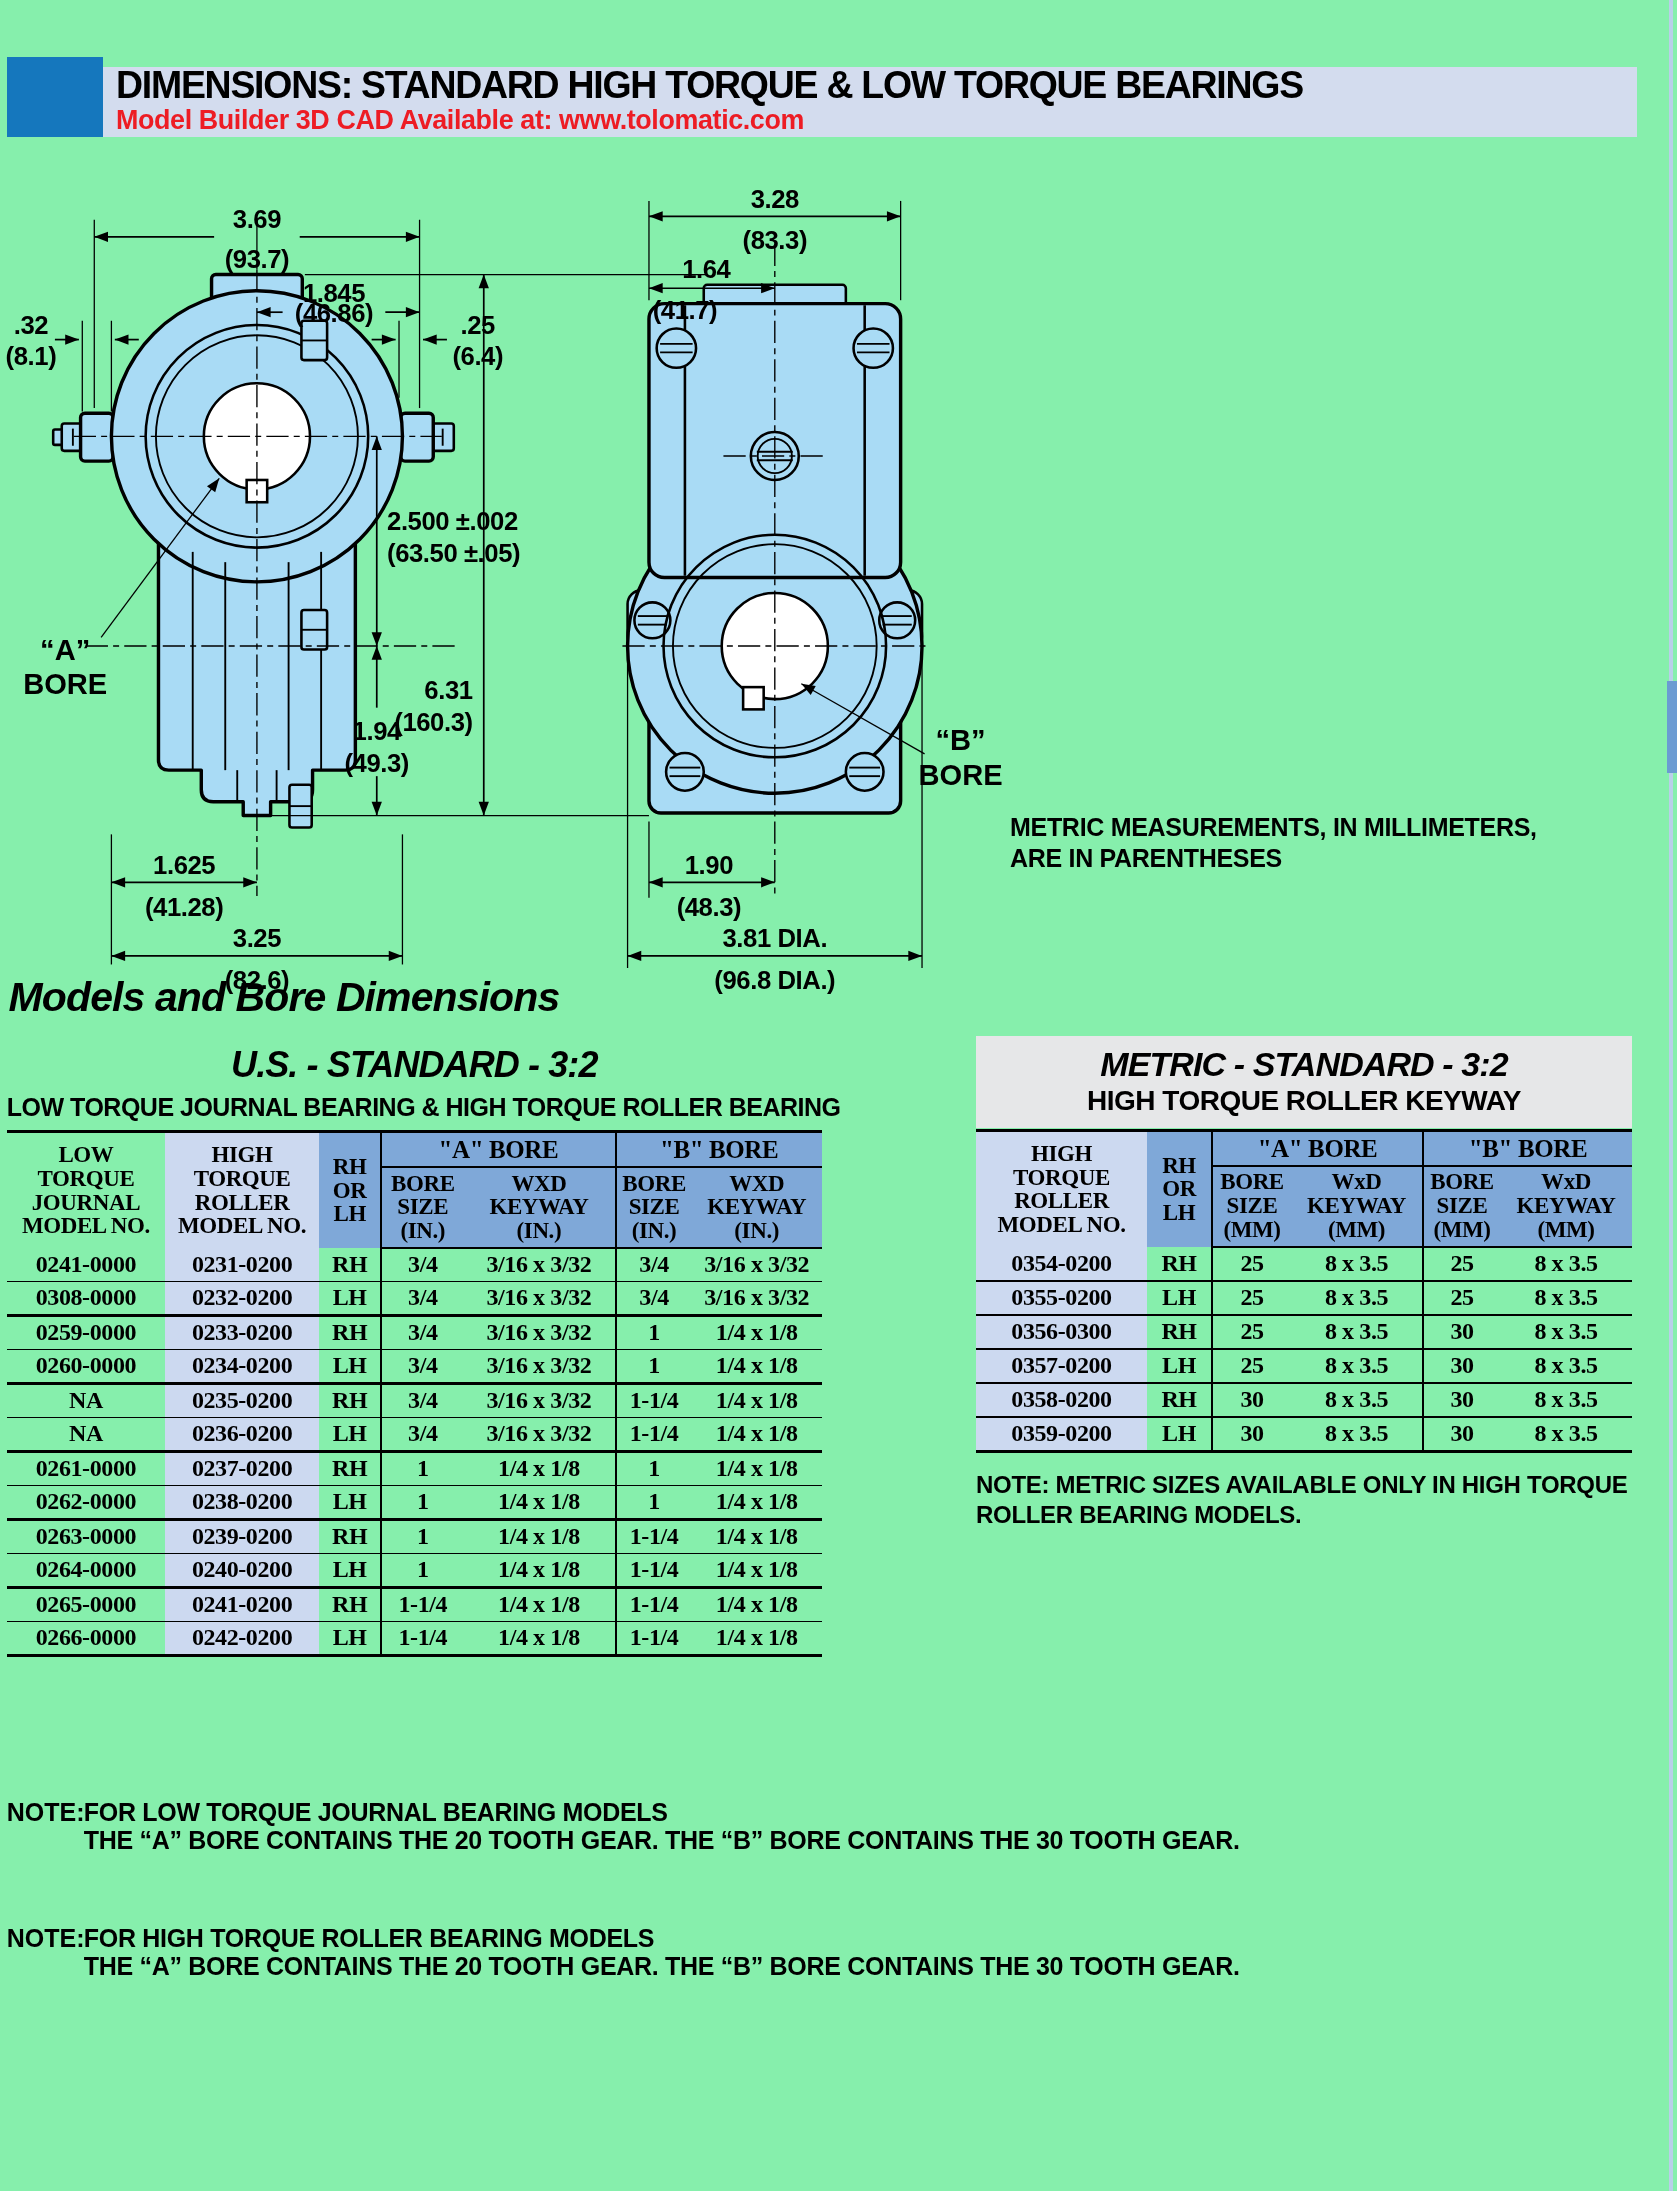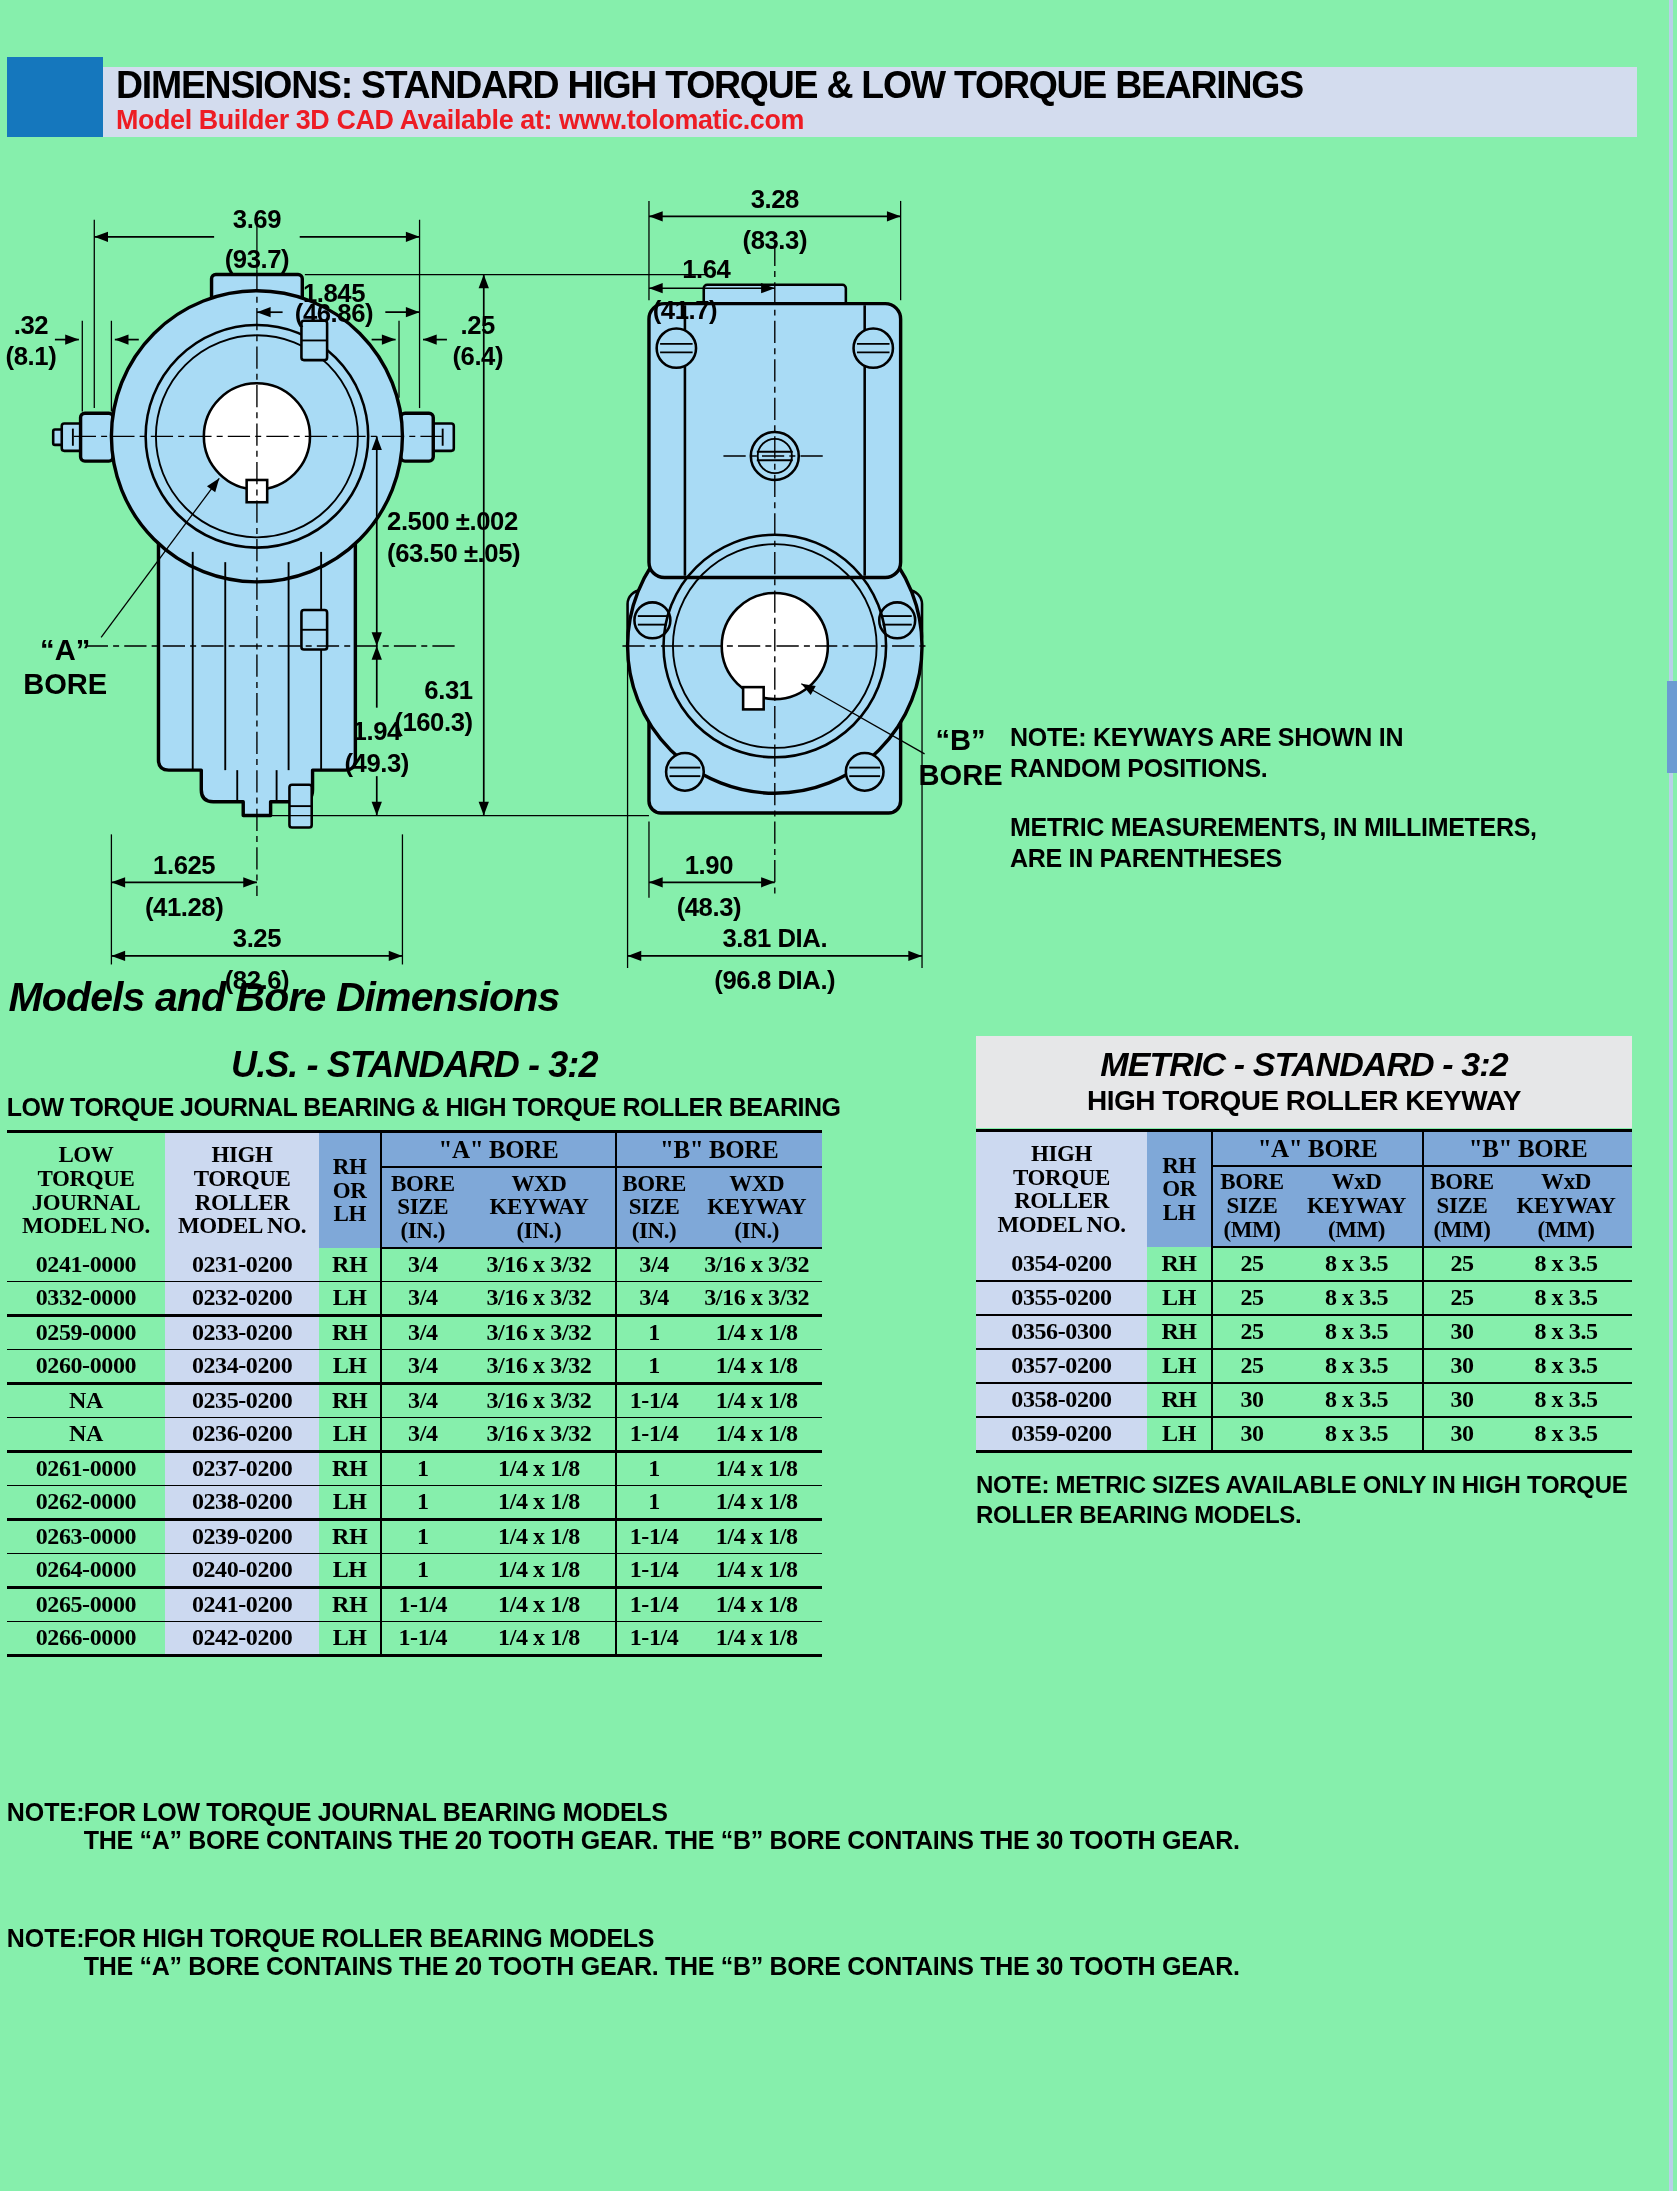--- a/index.html
+++ b/index.html
@@ -224,22 +224,20 @@
       <text class="dim" x="800" y="208">(41.7)</text>
       <text class="dim" x="828" y="856">1.90</text>
       <text class="dim" x="828" y="905">(48.3)</text>
       <text class="dim" x="905" y="942">3.81 DIA.</text>
       <text class="dim" x="905" y="991">(96.8 DIA.)</text>
       <text class="borelbl" x="1122" y="712">“B”</text>
       <text class="borelbl" x="1122" y="752">BORE</text>
     </g>
   </svg>
 
-  <div class="note" style="left:1010px;top:722px;">NOTE: KEYWAYS ARE SHOWN IN
-RANDOM POSITIONS.</div>
   <div class="note" style="left:1010px;top:812px;">METRIC MEASUREMENTS, IN MILLIMETERS,
 ARE IN PARENTHESES</div>
 
   <div class="models-heading">Models and Bore Dimensions</div>
 
   <div class="tbl-wrap us-wrap">
     <div class="tbl-title">U.S. - STANDARD  - 3:2</div>
     <div class="tbl-subtitle">LOW TORQUE JOURNAL BEARING &amp; HIGH TORQUE ROLLER BEARING</div>
     <table class="us">
       <colgroup>
@@ -286,21 +284,21 @@
           <tr>
             <td>0241-0000</td>
             <td>0231-0200</td>
             <td>RH</td>
             <td>3/4</td>
             <td>3/16 x 3/32</td>
             <td>3/4</td>
             <td>3/16 x 3/32</td>
           </tr>
           <tr>
-            <td>0332-0000</td>
+            <td>0308-0000</td>
             <td>0232-0200</td>
             <td>LH</td>
             <td>3/4</td>
             <td>3/16 x 3/32</td>
             <td>3/4</td>
             <td>3/16 x 3/32</td>
           </tr>
           <tr>
             <td>0259-0000</td>
             <td>0233-0200</td>

